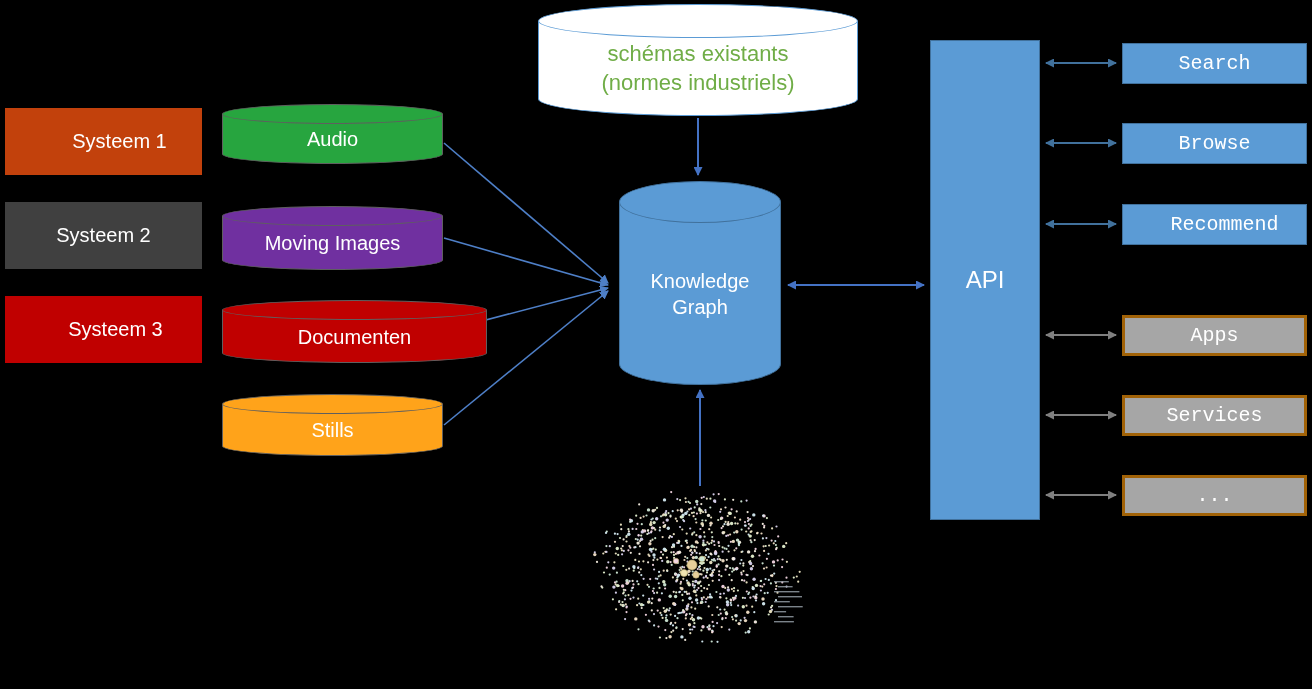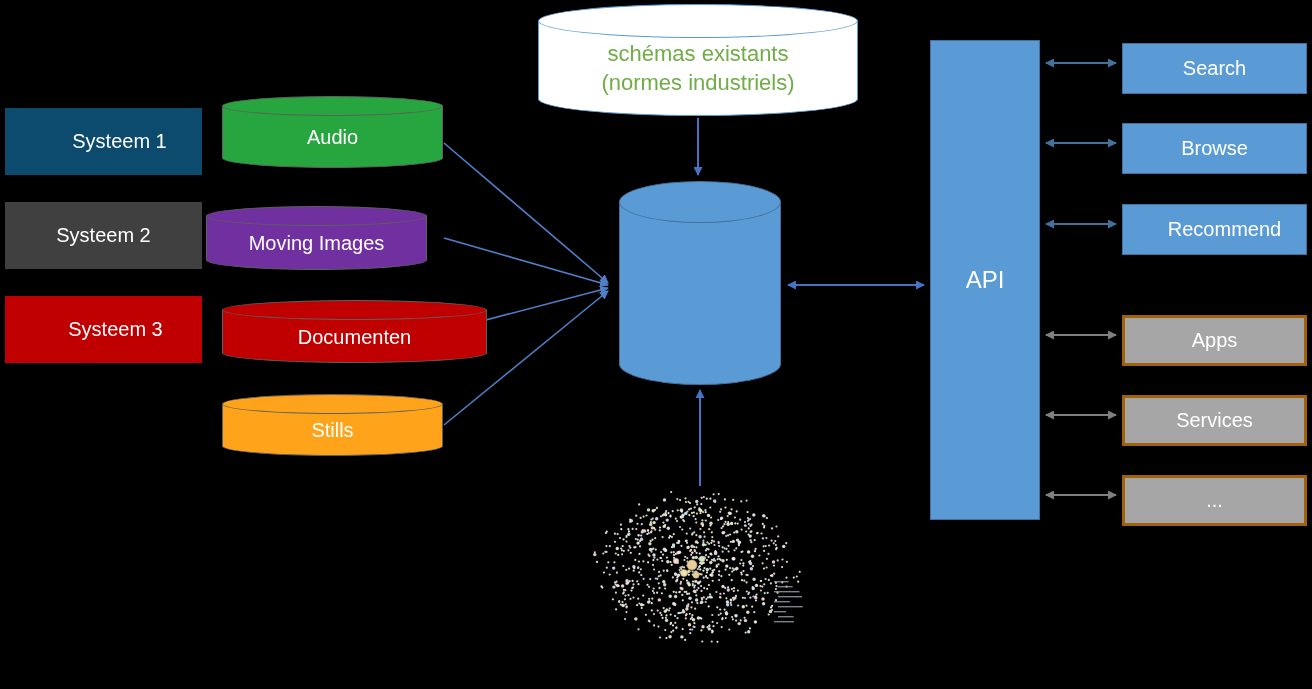--- a/index.html
+++ b/index.html
@@ -8,28 +8,28 @@
     position:relative; width:1312px; height:689px; background:#000;
     font-family:"Liberation Sans", sans-serif; overflow:hidden;
   }
   .overlay { position:absolute; left:0; top:0; width:1312px; height:689px; pointer-events:none; }
 
   .box {
     position:absolute; display:flex; align-items:center; justify-content:center;
     color:#fff; font-size:20px; text-align:center;
   }
   .sys    { width:197px; height:67px; }
-  .green  { background:#0c4a6e;padding-left:32px; }
+  .green  { background:#c2410c;padding-left:32px; }
   .purple { background:#404040; }
   .red    { background:#C00000; }
   .orange { background:#FFA31A; }
   .blueb  { background:#5B9BD5; border:1px solid #41719C; }
   .grayb  { background:#A6A6A6; border:3px solid #a16207; }
 
-  .endpoint { width:185px; height:51px; left:1122px; }
+  .endpoint { width:185px; height:41px; left:1122px;font-family:Liberation Mono, monospace; }
   .apibox   { left:930px; top:40px; width:110px; height:480px; font-size:24px; }
 
   .cyl { position:absolute;padding-left:15px; }
   .cyl .cbody {
     position:absolute; left:0; top:var(--ry); width:100%; height:calc(100% - var(--ry));
     background:var(--fill); border:1.5px solid var(--stroke); border-top:none;
     border-radius:0 0 50% 50% / 0 0 var(--ry) var(--ry); z-index:1;
   }
   .cyl .ctop {
     position:absolute; left:0; top:0; width:100%; height:calc(var(--ry)*2);
@@ -85,28 +85,28 @@
   <div class="box sys green" style="left:5px;top:108px;">
     <span>Systeem 1</span>
   </div>
   <div class="box sys purple" style="left:5px;top:202px;">
     <span>Systeem 2</span>
   </div>
   <div class="box sys red" style="left:5px;top:296px;padding-left:24px;">
     <span>Systeem 3</span>
   </div>
 
-  <div class="cyl" style="left:222px;top:96px;width:221px;height:72px;--ry:10px;--fill:#27A53F;--stroke:#5f5f5f;">
+  <div class="cyl" style="left:222px;top:104px;width:221px;height:60px;--ry:10px;--fill:#27A53F;--stroke:#5f5f5f;">
     <div class="cbody"></div>
     <div class="ctop"></div>
     <div class="clabel">
         <span>Audio</span>
       </div>
   </div>
-  <div class="cyl" style="left:206px;top:206px;width:221px;height:64px;border-radius:12px;--ry:10px;--fill:#7030A0;--stroke:#5f5f5f;">
+  <div class="cyl" style="left:222px;top:206px;width:221px;height:64px;border-radius:12px;--ry:10px;--fill:#7030A0;--stroke:#5f5f5f;">
     <div class="cbody"></div>
     <div class="ctop"></div>
     <div class="clabel">
         <span>Moving Images</span>
       </div>
   </div>
   <div class="cyl" style="left:222px;top:300px;width:265px;height:63px;--ry:10px;--fill:#C00000;--stroke:#5f5f5f;">
     <div class="cbody"></div>
     <div class="ctop"></div>
     <div class="clabel">
@@ -126,20 +126,24 @@
     <div class="ctop"></div>
     <div class="clabel schemas-label">
       <div>schémas existants</div>
       <div>(normes industriels)</div>
     </div>
   </div>
 
   <div class="cyl" style="left:619px;top:181px;width:162px;height:204px;--ry:21px;--fill:#5B9BD5;--stroke:#41719C;">
     <div class="cbody"></div>
     <div class="ctop"></div>
+    <div class="clabel">
+      <div>Knowledge</div>
+      <div>Graph</div>
+    </div>
   </div>
 
   <div class="box blueb apibox">
     <span>API</span>
   </div>
 
   <div class="box endpoint blueb" style="top:43px;">
     <span>Search</span>
   </div>
   <div class="box endpoint blueb" style="top:123px;">

